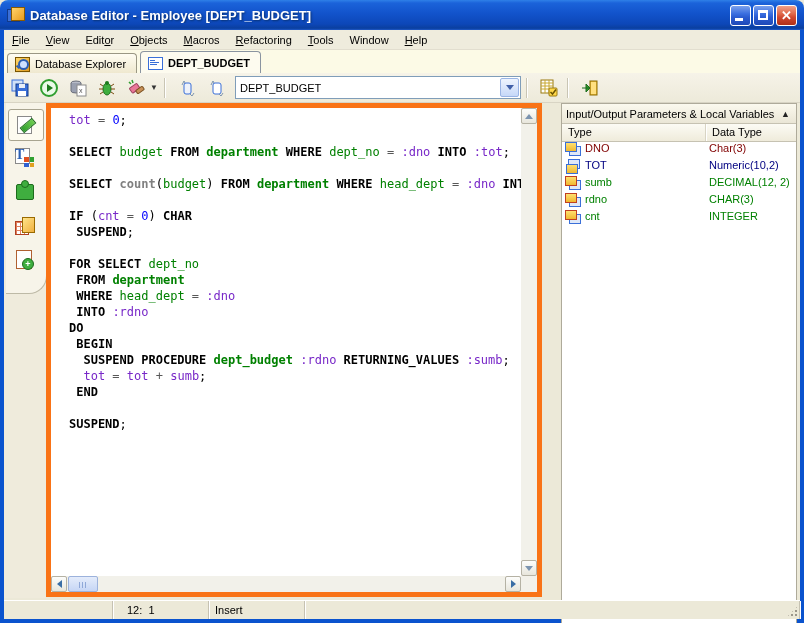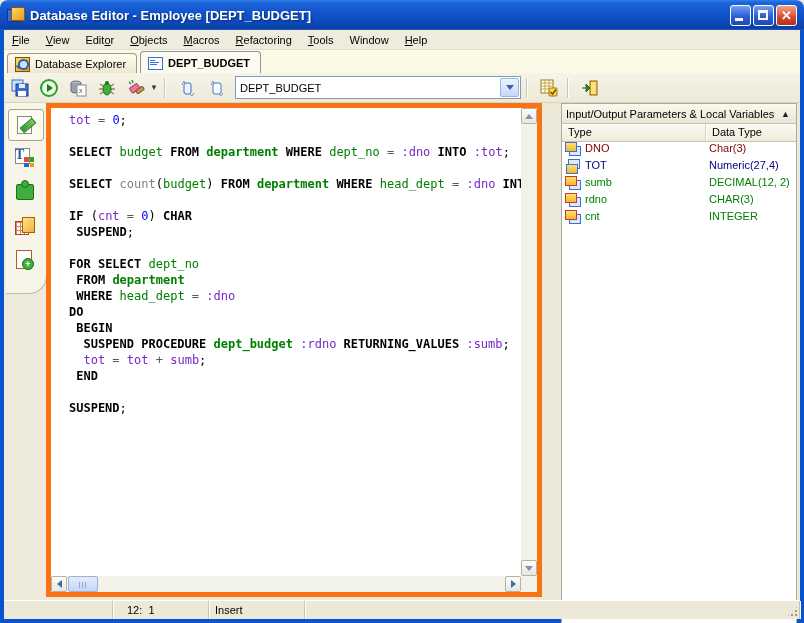--- a/index.html
+++ b/index.html
@@ -79,21 +79,21 @@
   .pluscirc{position:absolute;width:10px;height:10px;border-radius:50%;background:#3fae3f;border:1px solid #1d6b1d;color:#fff;
     font:bold 9px/10px "Liberation Sans",sans-serif;text-align:center;}
   
   .editor{position:absolute;left:42px;top:0;width:496px;height:494px;background:#fff;border:5px solid #f97316;box-sizing:border-box;}
   .code{position:absolute;left:0;top:0;right:16px;bottom:16px;overflow:hidden;padding:4px 0 0 18px;
     font-family:"DejaVu Sans Mono","Liberation Mono",monospace;font-size:12px;line-height:16px;}
   .code-line{white-space:pre;height:16px;}
   .tk-kw{color:var(--c-kw);font-weight:bold;}
   .tk-id{color:var(--c-id);}
   .tk-tbl{color:var(--c-id);font-weight:bold;}
-  .tk-fn{color:var(--c-fn);font-weight:normal;}
+  .tk-fn{color:var(--c-fn);font-weight:bold;}
   .tk-var{color:var(--c-var);}
   .tk-num{color:var(--c-num);}
   .tk-op{color:var(--c-op);}
   
   .sb-track-v{position:absolute;right:0;top:0;width:16px;bottom:16px;background:#F2F1EA;}
   .sb-track-h{position:absolute;left:0;bottom:0;height:16px;right:16px;background:#F2F1EA;}
   .sb-btn{position:absolute;width:16px;height:16px;border:1px solid #B5B2A4;border-radius:2px;
     background:linear-gradient(180deg,#FDFDFB,#E8E6DC);box-sizing:border-box;display:flex;align-items:center;justify-content:center;}
   .arr{width:0;height:0;border:4px solid transparent;}
   .arr.up{border-bottom:5px solid #7C94B0;margin-top:-4px;}
@@ -321,20 +321,21 @@
           <div class="code-line"><span class="tk-kw">SELECT</span><span class="tk-pl"> </span><span class="tk-id">budget</span><span class="tk-pl"> </span><span class="tk-kw">FROM</span><span class="tk-pl"> </span><span class="tk-tbl">department</span><span class="tk-pl"> </span><span class="tk-kw">WHERE</span><span class="tk-pl"> </span><span class="tk-id">dept_no</span><span class="tk-op"> = </span><span class="tk-var">:dno</span><span class="tk-pl"> </span><span class="tk-kw">INTO</span><span class="tk-pl"> </span><span class="tk-var">:tot</span><span class="tk-pl">;</span></div>
           <div class="code-line">&nbsp;</div>
           <div class="code-line"><span class="tk-kw">SELECT</span><span class="tk-pl"> </span><span class="tk-fn">count</span><span class="tk-pl">(</span><span class="tk-id">budget</span><span class="tk-pl">) </span><span class="tk-kw">FROM</span><span class="tk-pl"> </span><span class="tk-tbl">department</span><span class="tk-pl"> </span><span class="tk-kw">WHERE</span><span class="tk-pl"> </span><span class="tk-id">head_dept</span><span class="tk-op"> = </span><span class="tk-var">:dno</span><span class="tk-pl"> </span><span class="tk-kw">INTO</span></div>
           <div class="code-line">&nbsp;</div>
           <div class="code-line"><span class="tk-kw">IF</span><span class="tk-pl"> (</span><span class="tk-var">cnt</span><span class="tk-op"> = </span><span class="tk-num">0</span><span class="tk-pl">) </span><span class="tk-kw">CHAR</span></div>
           <div class="code-line"><span class="tk-pl"> </span><span class="tk-kw">SUSPEND</span><span class="tk-pl">;</span></div>
           <div class="code-line">&nbsp;</div>
           <div class="code-line"><span class="tk-kw">FOR</span><span class="tk-pl"> </span><span class="tk-kw">SELECT</span><span class="tk-pl"> </span><span class="tk-id">dept_no</span></div>
           <div class="code-line"><span class="tk-pl"> </span><span class="tk-kw">FROM</span><span class="tk-pl"> </span><span class="tk-tbl">department</span></div>
           <div class="code-line"><span class="tk-pl"> </span><span class="tk-kw">WHERE</span><span class="tk-pl"> </span><span class="tk-id">head_dept</span><span class="tk-op"> = </span><span class="tk-var">:dno</span></div>
+          <div class="code-line"><span class="tk-pl"> </span><span class="tk-kw">INTO</span><span class="tk-pl"> </span><span class="tk-var">:rdno</span></div>
           <div class="code-line"><span class="tk-kw">DO</span></div>
           <div class="code-line"><span class="tk-pl"> </span><span class="tk-kw">BEGIN</span></div>
           <div class="code-line"><span class="tk-pl">  </span><span class="tk-kw">SUSPEND PROCEDURE</span><span class="tk-pl"> </span><span class="tk-tbl">dept_budget</span><span class="tk-pl"> </span><span class="tk-var">:rdno</span><span class="tk-pl"> </span><span class="tk-kw">RETURNING_VALUES</span><span class="tk-pl"> </span><span class="tk-var">:sumb</span><span class="tk-pl">;</span></div>
           <div class="code-line"><span class="tk-pl">  </span><span class="tk-var">tot</span><span class="tk-op"> = </span><span class="tk-var">tot</span><span class="tk-op"> + </span><span class="tk-var">sumb</span><span class="tk-pl">;</span></div>
           <div class="code-line"><span class="tk-pl"> </span><span class="tk-kw">END</span></div>
           <div class="code-line">&nbsp;</div>
           <div class="code-line"><span class="tk-kw">SUSPEND</span><span class="tk-pl">;</span></div>
         </div>
       <div class="sb-track-v">
         <div class="sb-btn" style="top:0;right:0;">
@@ -377,21 +378,21 @@
             </span>
             <span class="pname kind-input">DNO</span>
             <span class="ptype kind-input">Char(3)</span>
           </div>
           <div class="prow">
             <span class="picon output">
               <span class="back"></span>
               <span class="front"></span>
             </span>
             <span class="pname kind-output">TOT</span>
-            <span class="ptype kind-output">Numeric(27,4)</span>
+            <span class="ptype kind-output">Numeric(10,2)</span>
           </div>
           <div class="prow">
             <span class="picon local">
               <span class="back"></span>
               <span class="front"></span>
             </span>
             <span class="pname kind-local">sumb</span>
             <span class="ptype kind-local">DECIMAL(12, 2)</span>
           </div>
           <div class="prow">

